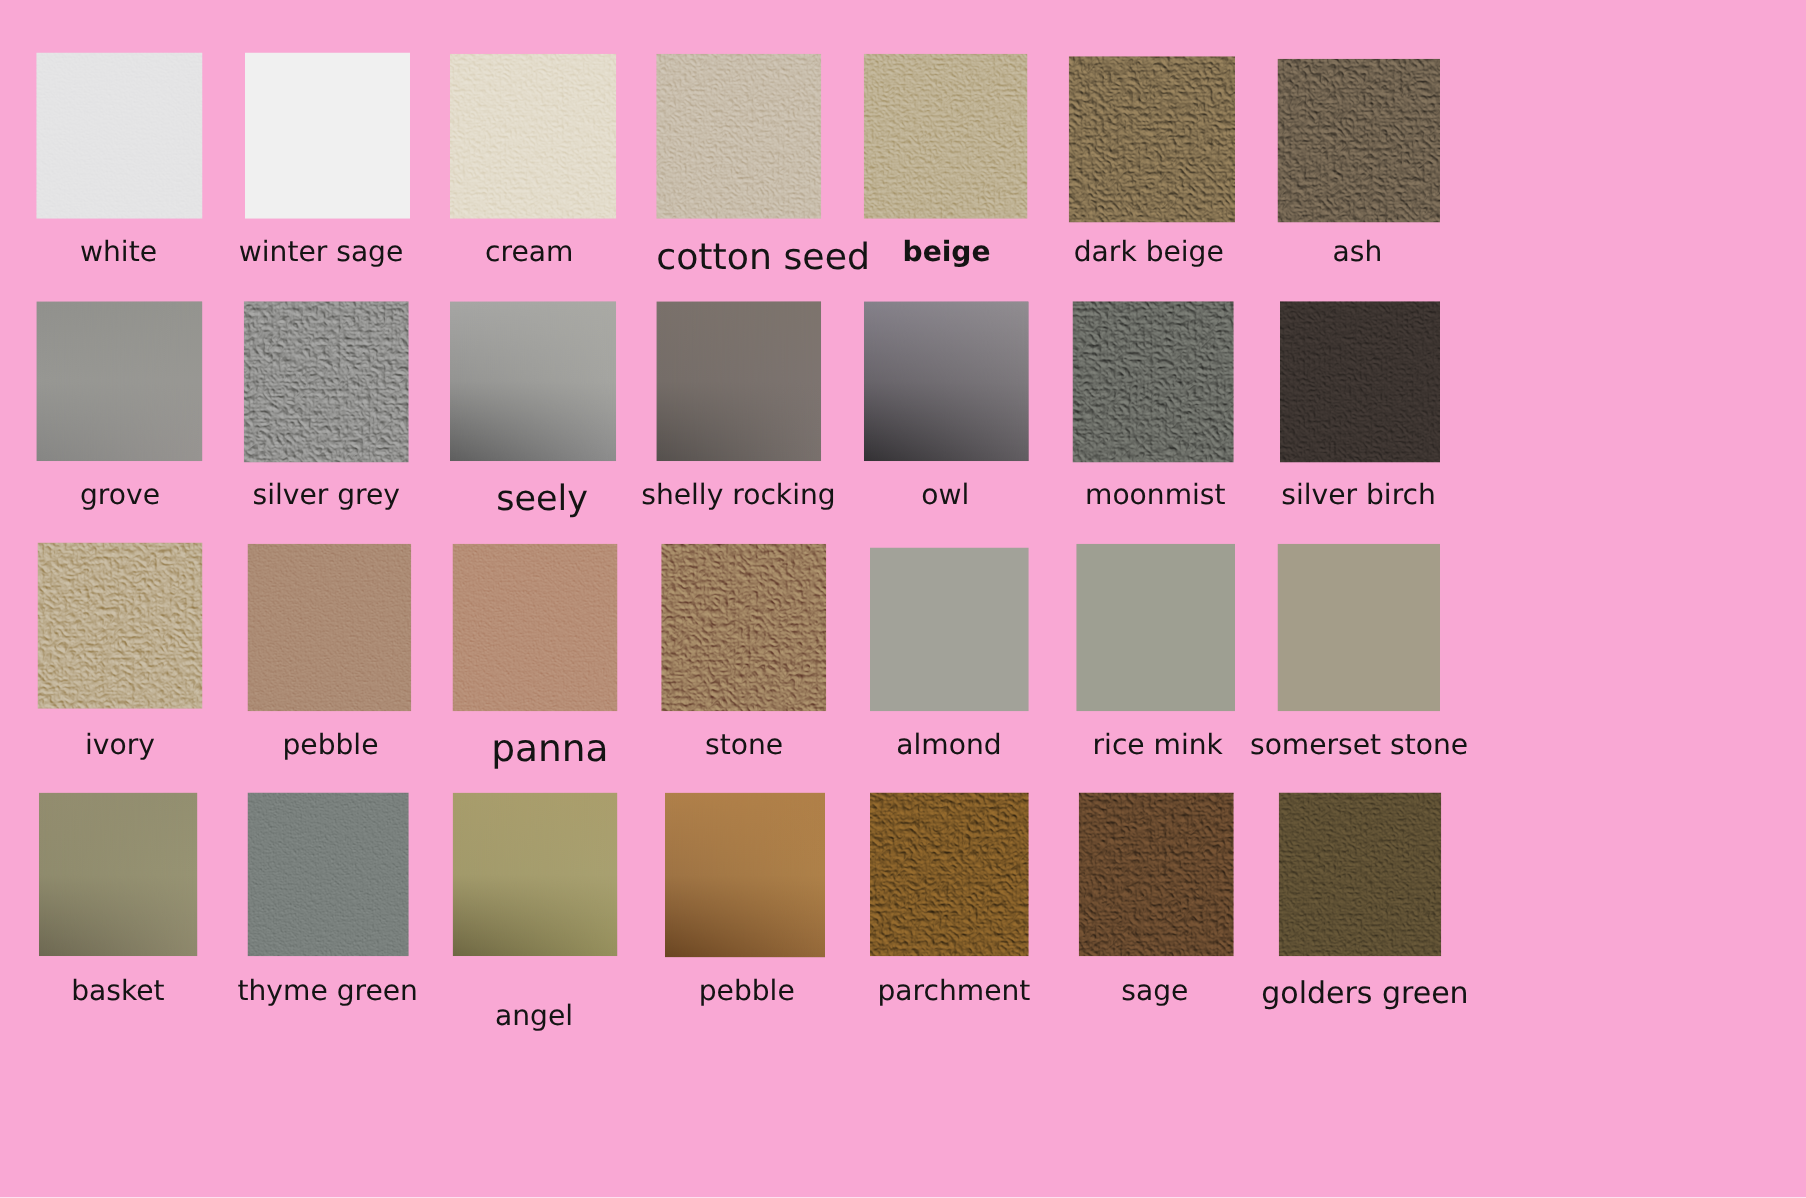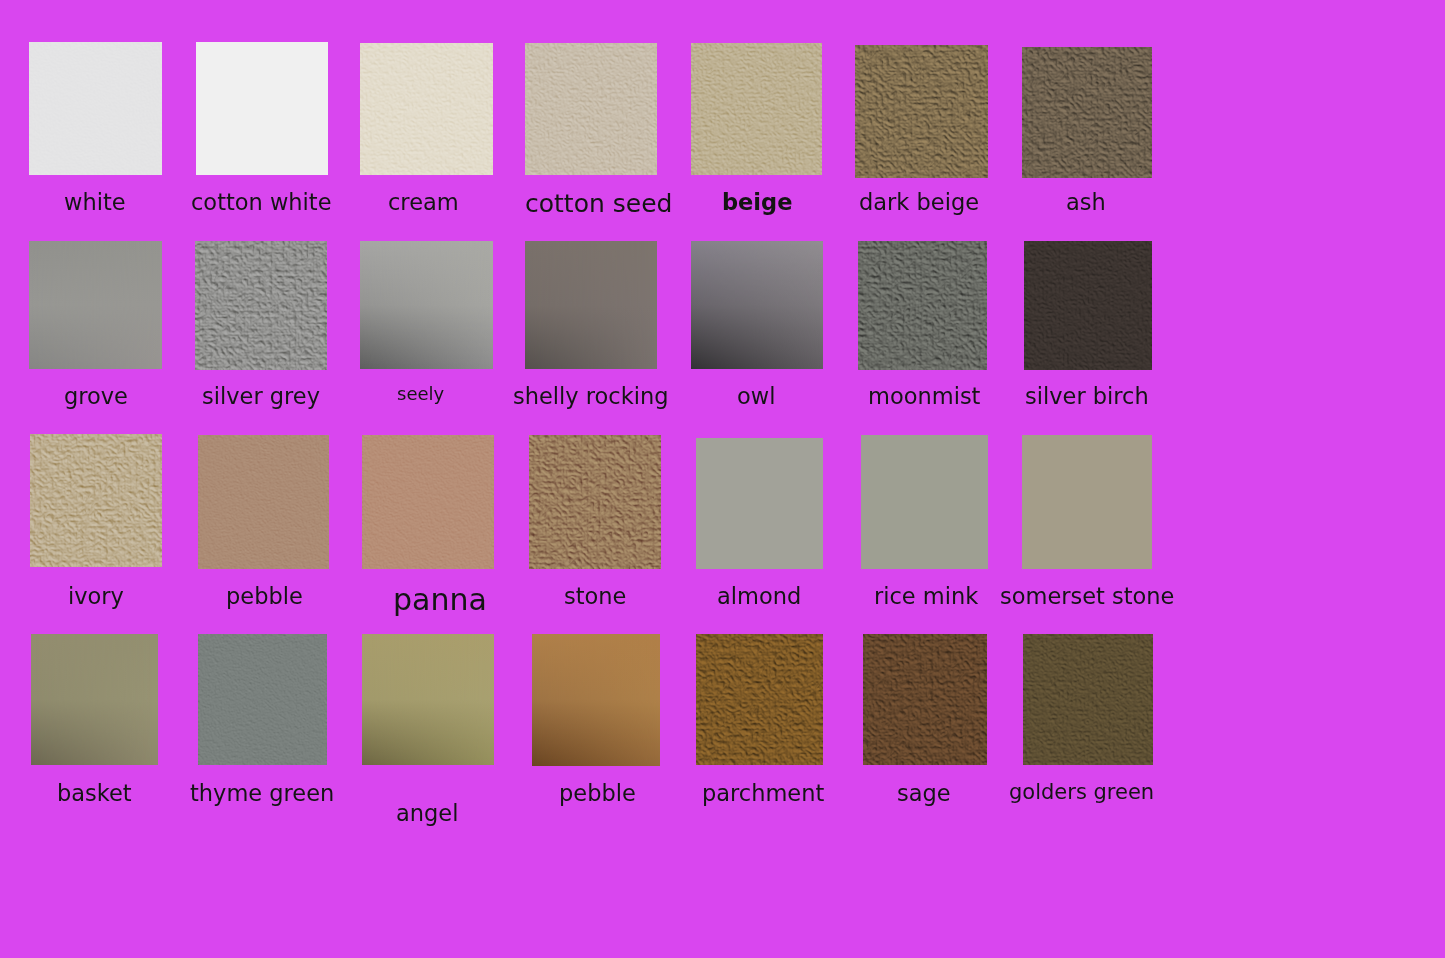--- a/index.html
+++ b/index.html
@@ -236,21 +236,21 @@
         </feDiffuseLighting>
       </filter>
       <filter id="tex28" x="0" y="0" width="100%" height="100%" color-interpolation-filters="sRGB">
         <feTurbulence type="turbulence" baseFrequency="0.24" numOctaves="2" seed="489" stitchTiles="stitch" result="n"></feTurbulence>
         <feDiffuseLighting in="n" lighting-color="#979797" surfaceScale="0.78" diffuseConstant="1">
           <feDistantLight azimuth="118" elevation="59"></feDistantLight>
         </feDiffuseLighting>
       </filter>
     </defs>
   </svg>
-<div id="chart" style="background: #d946ef;">
+<div id="chart" style="background: #f9a8d4;">
     <div class="swatch" style="left:29px;top:42px;width:133px;height:133px;">
       <div class="sw-base" style="background:#e5e5e6"></div>
       <svg class="sw-tex" width="133" height="133">
         <rect width="133" height="133" filter="url(#tex1)"></rect>
       </svg>
     </div>
     <div class="swatch" style="left:196px;top:42px;width:132px;height:133px;">
       <div class="sw-base" style="background:#f0f0f0"></div>
     </div>
     <div class="swatch" style="left:360px;top:43px;width:133px;height:132px;">
@@ -394,40 +394,40 @@
         <rect width="124" height="131" filter="url(#tex27)"></rect>
       </svg>
     </div>
     <div class="swatch" style="left:1023px;top:634px;width:130px;height:131px;">
       <div class="sw-base" style="background:#5c4e32"></div>
       <svg class="sw-tex" width="130" height="131">
         <rect width="130" height="131" filter="url(#tex28)"></rect>
       </svg>
     </div>
     <div class="sw-label" style="color: rgb(20, 20, 20); font-size: 22.5px; left: 64px; top: 191px;">white</div>
-    <div class="sw-label" style="color: rgb(20, 20, 20); font-size: 22.5px; left: 191px; top: 191px;">cotton white</div>
+    <div class="sw-label" style="color: rgb(20, 20, 20); font-size: 22.5px; left: 191px; top: 191px;">winter sage</div>
     <div class="sw-label" style="color: rgb(20, 20, 20); font-size: 22.5px; left: 388px; top: 191px;">cream</div>
-    <div class="sw-label" style="color: rgb(20, 20, 20); font-size: 25px; left: 525px; top: 191px;">cotton seed</div>
+    <div class="sw-label" style="color: rgb(20, 20, 20); font-size: 29px; left: 525px; top: 191px;">cotton seed</div>
     <div class="sw-label" style="color: rgb(20, 20, 20); font-size: 22.5px; left: 722px; top: 191px; font-weight: bold;">beige</div>
     <div class="sw-label" style="color: rgb(20, 20, 20); font-size: 22.5px; left: 859px; top: 191px;">dark beige</div>
     <div class="sw-label" style="color: rgb(20, 20, 20); font-size: 22.5px; left: 1066px; top: 191px;">ash</div>
     <div class="sw-label" style="color: rgb(20, 20, 20); font-size: 22.5px; left: 64px; top: 385px;">grove</div>
     <div class="sw-label" style="color: rgb(20, 20, 20); font-size: 22.5px; left: 202px; top: 385px;">silver grey</div>
-    <div class="sw-label" style="color: rgb(20, 20, 20); font-size: 18px; left: 397px; top: 385px;">seely</div>
+    <div class="sw-label" style="color: rgb(20, 20, 20); font-size: 28px; left: 397px; top: 385px;">seely</div>
     <div class="sw-label" style="color: rgb(20, 20, 20); font-size: 22.5px; left: 513px; top: 385px;">shelly rocking</div>
     <div class="sw-label" style="color: rgb(20, 20, 20); font-size: 22.5px; left: 737px; top: 385px;">owl</div>
     <div class="sw-label" style="color: rgb(20, 20, 20); font-size: 22.5px; left: 868px; top: 385px;">moonmist</div>
     <div class="sw-label" style="color: rgb(20, 20, 20); font-size: 22.5px; left: 1025px; top: 385px;">silver birch</div>
     <div class="sw-label" style="color: rgb(20, 20, 20); font-size: 22.5px; left: 68px; top: 585px;">ivory</div>
     <div class="sw-label" style="color: rgb(20, 20, 20); font-size: 22.5px; left: 226px; top: 585px;">pebble</div>
     <div class="sw-label" style="color: rgb(20, 20, 20); font-size: 30px; left: 393px; top: 585px;">panna</div>
     <div class="sw-label" style="color: rgb(20, 20, 20); font-size: 22.5px; left: 564px; top: 585px;">stone</div>
     <div class="sw-label" style="color: rgb(20, 20, 20); font-size: 22.5px; left: 717px; top: 585px;">almond</div>
     <div class="sw-label" style="color: rgb(20, 20, 20); font-size: 22.5px; left: 874px; top: 585px;">rice mink</div>
     <div class="sw-label" style="color: rgb(20, 20, 20); font-size: 22.5px; left: 1000px; top: 585px;">somerset stone</div>
     <div class="sw-label" style="color: rgb(20, 20, 20); font-size: 22.5px; left: 57px; top: 782px;">basket</div>
     <div class="sw-label" style="color: rgb(20, 20, 20); font-size: 22.5px; left: 190px; top: 782px;">thyme green</div>
     <div class="sw-label" style="color: rgb(20, 20, 20); font-size: 22.5px; left: 396px; top: 782px; margin-top: 20px;">angel</div>
     <div class="sw-label" style="color: rgb(20, 20, 20); font-size: 22.5px; left: 559px; top: 782px;">pebble</div>
     <div class="sw-label" style="color: rgb(20, 20, 20); font-size: 22.5px; left: 702px; top: 782px;">parchment</div>
     <div class="sw-label" style="color: rgb(20, 20, 20); font-size: 22.5px; left: 897px; top: 782px;">sage</div>
-    <div class="sw-label" style="color: rgb(20, 20, 20); font-size: 21px; left: 1009px; top: 782px;">golders green</div>
+    <div class="sw-label" style="color: rgb(20, 20, 20); font-size: 24px; left: 1009px; top: 782px;">golders green</div>
   </div>
 
 </body></html>

